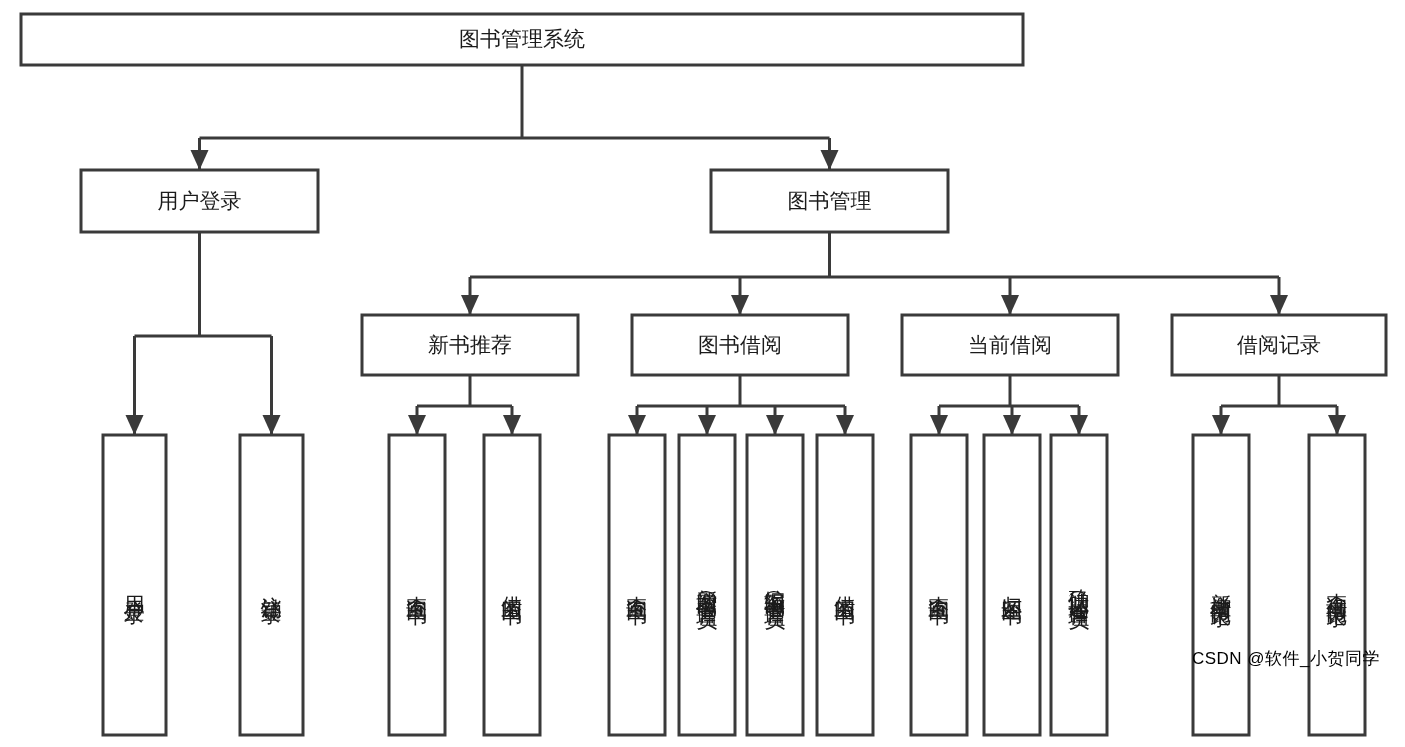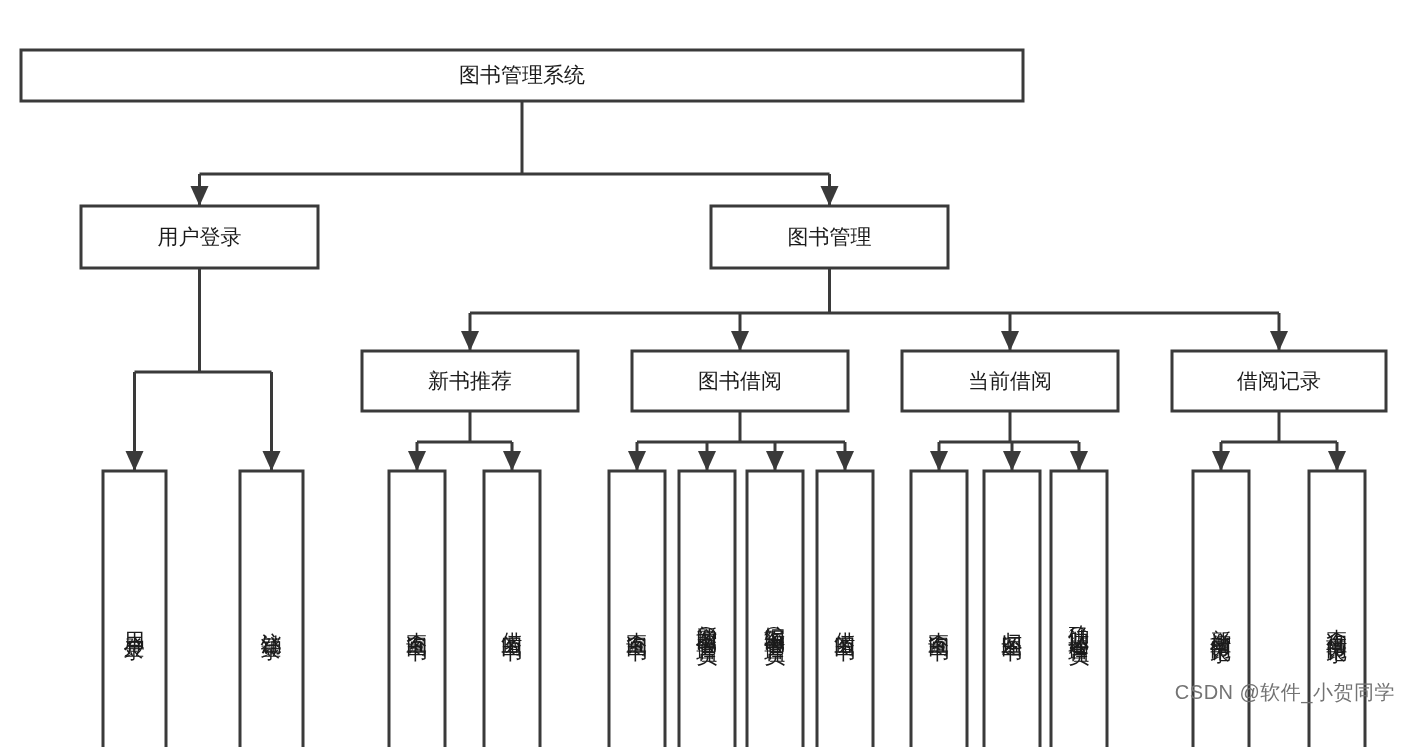--- a/index.html
+++ b/index.html
@@ -1,20 +1,20 @@
 <!DOCTYPE html>
 <html><head>
 <meta charset="utf-8">
 <style>
   html,body{margin:0;padding:0;background:#ffffff;}
   body{
     font-family:"Liberation Sans","DejaVu Sans",sans-serif;
     width:1405px;height:747px;overflow:hidden;
   }
-  #stage{position:relative;width:1405px;height:674px;background:#fff;margin-top:36px;}
+  #stage{position:relative;width:1405px;height:674px;background:#fff;}
   svg.diagram{position:absolute;left:0;top:0;width:1405px;height:747px;}
 
   .node-rect{fill:#ffffff;stroke:#3a3a3a;stroke-width:3;}
   .edge{stroke:#3a3a3a;stroke-width:3;fill:none;stroke-linecap:butt;}
   .arrowhead{fill:#3a3a3a;}
 
   .node-label{
     font-family:"Liberation Sans","DejaVu Sans",sans-serif;
     fill:#1b1b1b;
     font-size:21px;
@@ -33,25 +33,25 @@
     text-orientation:upright;
     font-family:"Liberation Sans","DejaVu Sans",sans-serif;
     font-size:21px;
     line-height:1.12;
     letter-spacing:3px;
     color:#1b1b1b;
     white-space:nowrap;
   }
   .watermark{
     position:absolute;
-    right:10px;
+    right:25px;
     bottom:4px;
     font-family:"Liberation Sans","DejaVu Sans",sans-serif;
-    font-size:20px;
-    color:#737373;
+    font-size:17px;
+    color:#000000;
     letter-spacing:.5px;
     user-select:none;
   }
 </style>
 </head>
 <body>
 
 <div id="stage">
 
   <svg class="diagram" viewBox="0 0 1405 747">

